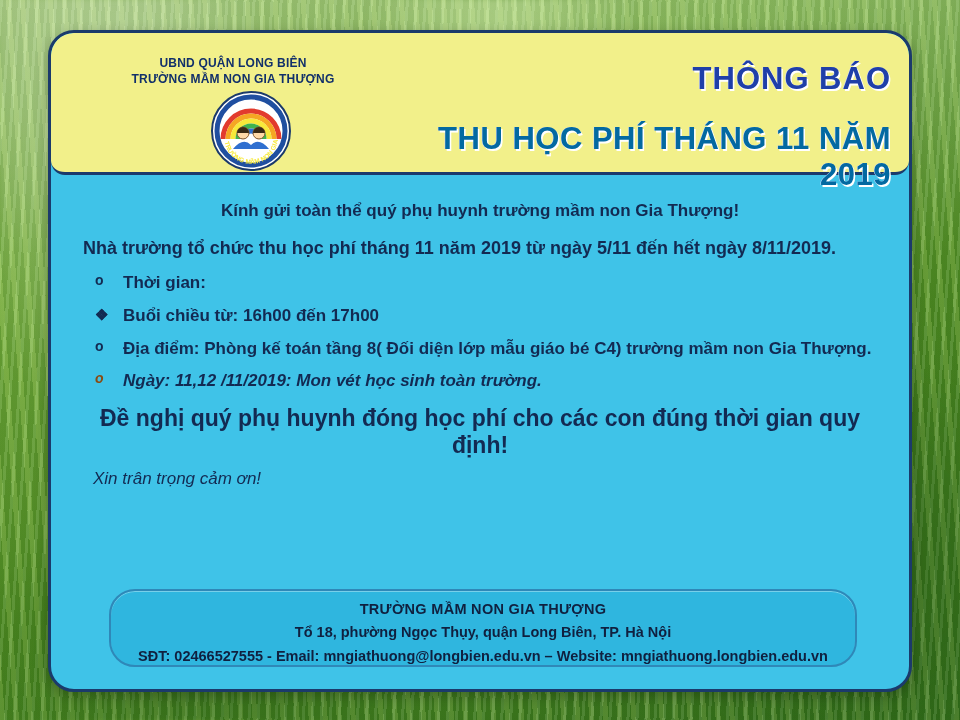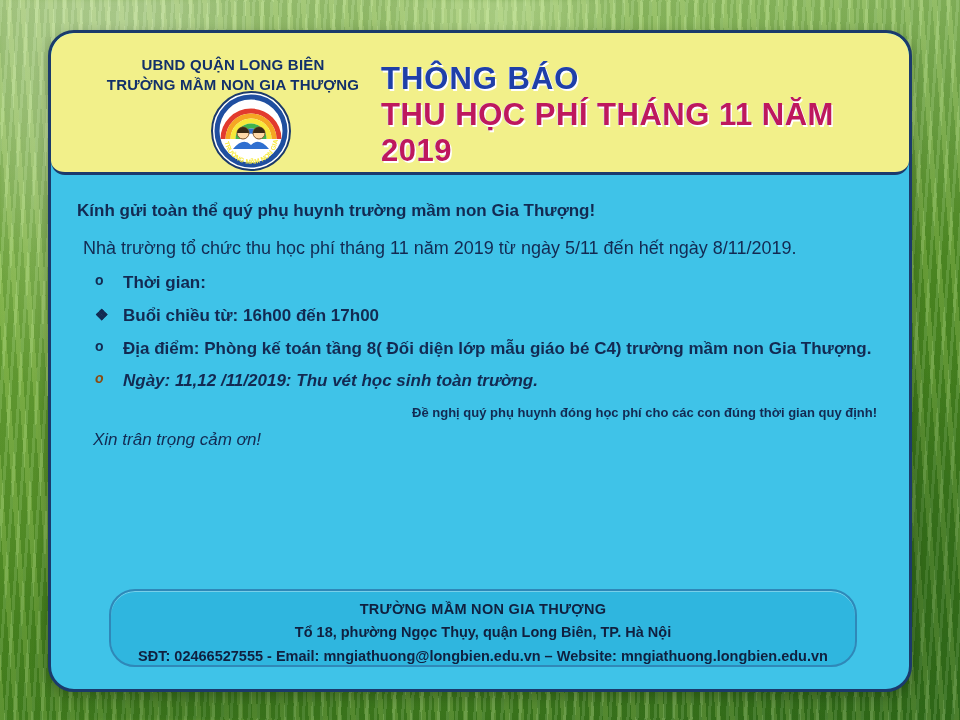--- a/index.html
+++ b/index.html
@@ -69,21 +69,21 @@
 
   .org-block {
     position: absolute;
     left: 52px;
     top: 22px;
     width: 260px;
     text-align: center;
     line-height: 1.35;
   }
   .org-line {
-    font-size: 15px;
+    font-size: 12px;
     font-weight: bold;
     color: #12306a;
     letter-spacing: 0.2px;
     white-space: nowrap;
   }
 
   
   .logo {
     position: absolute;
     left: 160px;
@@ -96,55 +96,55 @@
     overflow: hidden;
   }
   .logo svg { display: block; }
 
   
   .title-block {
     position: absolute;
     left: 330px;
     top: 28px;
     width: 510px;
-    text-align: left;
+    text-align: right;
   }
   .title-line1 {
     font-size: 31px;
     font-weight: bold;
     color: #1f3fa8;
     letter-spacing: 1px;
     text-shadow: 1.5px 1.5px 0 #ffffff, -0.5px -0.5px 0 #cfd8ff;
   }
   .title-line2 {
-    margin-top: 0;
+    margin-top: 24px;
     font-size: 31px;
     font-weight: bold;
-    color: #be185d;
+    color: #0369a1;
     letter-spacing: 0.5px;
     text-shadow: 1.5px 1.5px 0 #ffffff, -0.5px -0.5px 0 #cfd8ff;
   }
 
   
   #body-area {
     position: relative;
     padding: 18px 26px 0 26px;
     color: #10203f;
   }
 
   .p-greeting {
-    text-align: left;
+    text-align: center;
     font-size: 17px;
     font-weight: bold;
     color: #132a52;
     margin: 8px 0 14px 0;
   }
   .p-justify {
     font-size: 18px;
-    font-weight: normal;
+    font-weight: bold;
     color: #132a52;
     text-align: justify;
     line-height: 1.45;
     margin: 0 0 10px 0;
     padding: 0 6px;
   }
 
   ul.bullets {
     list-style: none;
     margin: 0;
@@ -167,26 +167,26 @@
   }
   li.mk-circle .mk { font-size: 14px; color: #132a52; }
   li.mk-diamond .mk { font-size: 15px; color: #132a52; }
   li.highlight {
     color: #8a4b12;
     font-style: italic;
   }
   li.highlight .mk { color: #8a4b12; }
 
   .p-request {
-    font-size: 13px;
+    font-size: 23px;
     font-weight: bold;
     color: #132a52;
     margin: 12px 0 10px 0;
     padding: 0 6px;
-    text-align: right;
+    text-align: center;
   }
   .p-thanks {
     font-size: 17px;
     font-weight: normal;
     font-style: italic;
     color: #132a52;
     margin: 0 0 0 10px;
     padding: 0 6px;
   }
 
@@ -274,21 +274,21 @@
         <li class="mk-diamond">
           <span class="mk">❖</span>
           <span>Buổi chiều từ: 16h00 đến 17h00</span>
         </li>
         <li class="mk-circle">
           <span class="mk">o</span>
           <span>Địa điểm: Phòng kế toán tầng 8( Đối diện lớp mẫu giáo bé C4) trường mầm non Gia Thượng.</span>
         </li>
         <li class="mk-circle highlight">
           <span class="mk">o</span>
-          <span>Ngày: 11,12 /11/2019: Thu vét học sinh toàn trường.</span>
+          <span>Ngày: 11,12 /11/2019: Mon vét học sinh toàn trường.</span>
         </li>
       </ul>
 
       <div class="p-request">Đề nghị quý phụ huynh đóng học phí cho các con đúng thời gian quy định!</div>
       <div class="p-thanks">Xin trân trọng cảm ơn!</div>
     </div>
 
     <div id="footer-box">
       <div class="f-line strong">TRƯỜNG MẦM NON GIA THƯỢNG</div>
       <div class="f-line">Tổ 18, phường Ngọc Thụy, quận Long Biên,  TP. Hà Nội</div>

